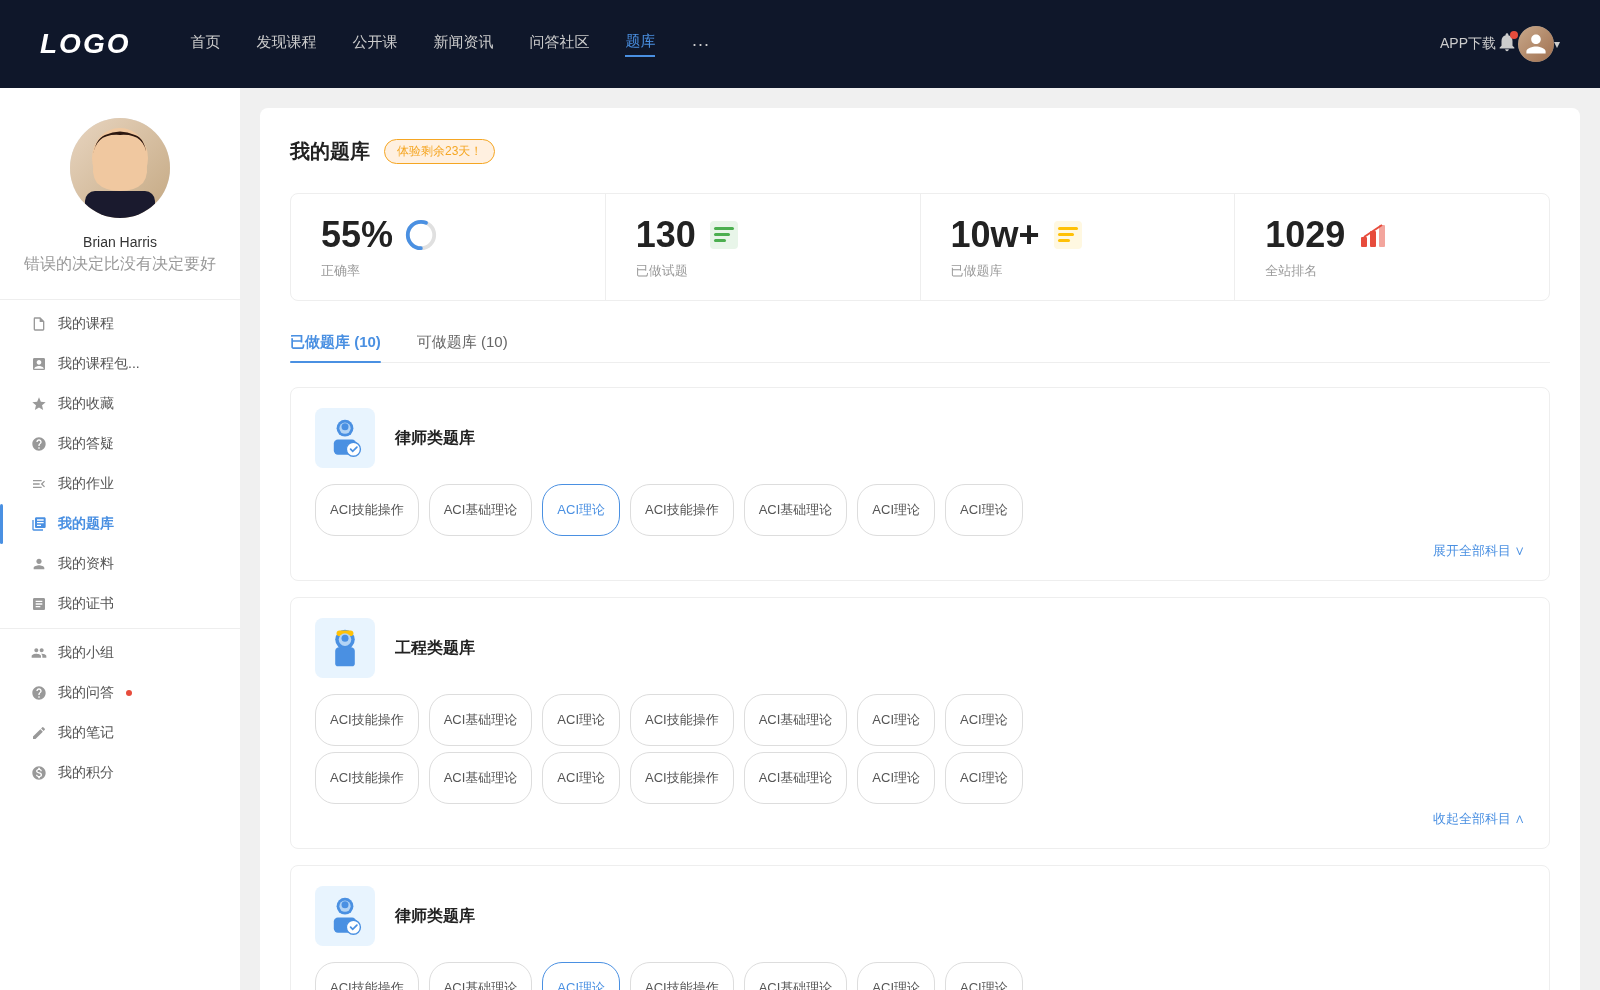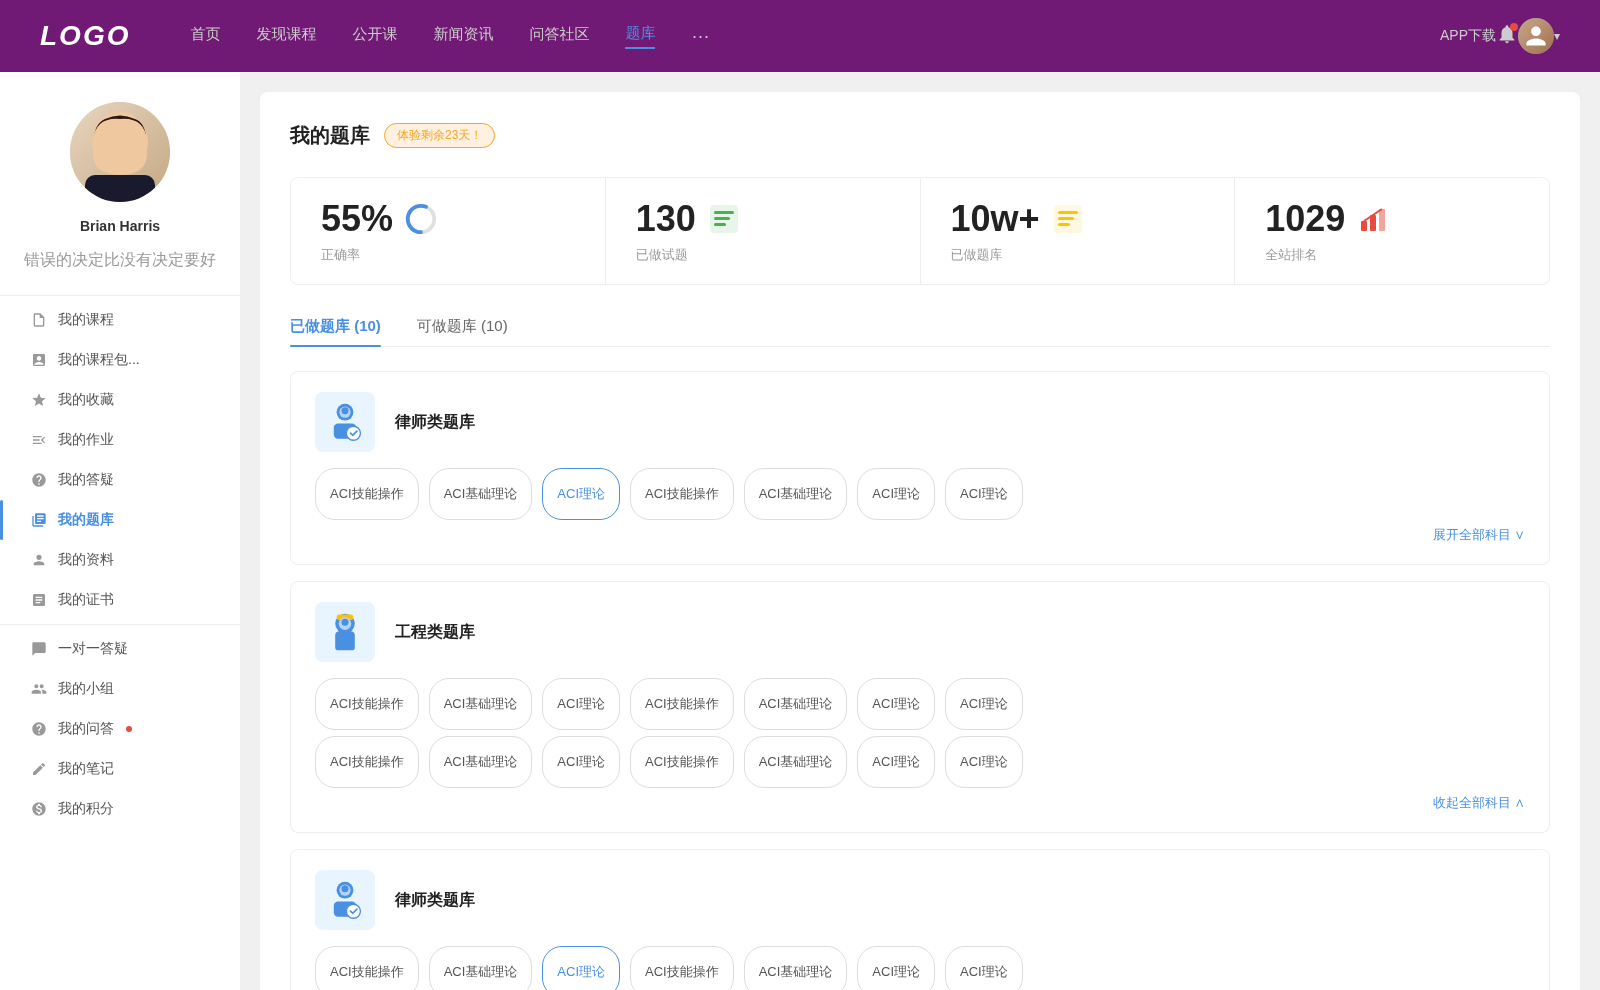--- a/index.html
+++ b/index.html
@@ -1,21 +1,21 @@
 <!DOCTYPE html>
 <html><head>
   <meta charset="utf-8">
   <style>
     * { margin: 0; padding: 0; box-sizing: border-box; }
     body { font-family: -apple-system, BlinkMacSystemFont, "PingFang SC", "Microsoft YaHei", sans-serif; background: #f5f5f5; min-height: 990px; }
 
     
     .navbar {
-      background: #701a75;
-      height: 72px;
+      background: #0f172a;
+      height: 88px;
       display: flex;
       align-items: center;
       padding: 16px 40px;
       position: relative;
     }
     .nav-logo {
       color: #fff;
       font-size: 28px;
       font-weight: bold;
       letter-spacing: 2px;
@@ -97,23 +97,23 @@
       display: flex; align-items: center; justify-content: center;
     }
     .avatar-placeholder {
       width: 100%; height: 100%;
       background: linear-gradient(135deg, #e8d5c0 0%, #c4a882 100%);
       display: flex; align-items: flex-end; justify-content: center;
       overflow: hidden;
     }
     .sidebar-name {
       font-size: 14px;
-      font-weight: 700;
+      font-weight: 400;
       color: #333;
-      margin-bottom: 16px;
+      margin-bottom: 4px;
     }
     .sidebar-motto {
       font-size: 16px;
       color: #999;
       margin-bottom: 20px;
       text-align: center;
       padding: 0 20px;
     }
     .sidebar-divider {
       width: 100%;
@@ -395,33 +395,33 @@
         <span class="sidebar-icon">
           <svg width="16" height="16" viewBox="0 0 24 24" fill="currentColor">
               <path d="M12 17.27L18.18 21l-1.64-7.03L22 9.24l-7.19-.61L12 2 9.19 8.63 2 9.24l5.46 4.73L5.82 21z"></path>
             </svg>
         </span>
         <span>我的收藏</span>
       </div>
       <div class="sidebar-item">
         <span class="sidebar-icon">
           <svg width="16" height="16" viewBox="0 0 24 24" fill="currentColor">
+              <path d="M12 2C6.48 2 2 6.48 2 12s4.48 10 10 10 10-4.48 10-10S17.52 2 12 2zm1 17h-2v-2h2v2zm2.07-7.75l-.9.92C13.45 12.9 13 13.5 13 15h-2v-.5c0-1.1.45-2.1 1.17-2.83l1.24-1.26c.37-.36.59-.86.59-1.41 0-1.1-.9-2-2-2s-2 .9-2 2H8c0-2.21 1.79-4 4-4s4 1.79 4 4c0 .88-.36 1.68-.93 2.25z"></path>
+            </svg>
+        </span>
+        <span>我的答疑</span>
+      </div>
+      <div class="sidebar-item">
+        <span class="sidebar-icon">
+          <svg width="16" height="16" viewBox="0 0 24 24" fill="currentColor">
               <path d="M3 18h13v-2H3v2zm0-5h10v-2H3v2zm0-7v2h13V6H3zm18 9.59L17.42 12 21 8.41 19.59 7l-5 5 5 5L21 15.59z"></path>
             </svg>
         </span>
         <span>我的作业</span>
       </div>
-      <div class="sidebar-item">
-        <span class="sidebar-icon">
-          <svg width="16" height="16" viewBox="0 0 24 24" fill="currentColor">
-              <path d="M12 2C6.48 2 2 6.48 2 12s4.48 10 10 10 10-4.48 10-10S17.52 2 12 2zm1 17h-2v-2h2v2zm2.07-7.75l-.9.92C13.45 12.9 13 13.5 13 15h-2v-.5c0-1.1.45-2.1 1.17-2.83l1.24-1.26c.37-.36.59-.86.59-1.41 0-1.1-.9-2-2-2s-2 .9-2 2H8c0-2.21 1.79-4 4-4s4 1.79 4 4c0 .88-.36 1.68-.93 2.25z"></path>
-            </svg>
-        </span>
-        <span>我的答疑</span>
-      </div>
       <div class="sidebar-item active">
         <span class="sidebar-icon">
           <svg width="16" height="16" viewBox="0 0 24 24" fill="currentColor">
               <path d="M4 6H2v14c0 1.1.9 2 2 2h14v-2H4V6zm16-4H8c-1.1 0-2 .9-2 2v12c0 1.1.9 2 2 2h12c1.1 0 2-.9 2-2V4c0-1.1-.9-2-2-2zm-1 9H9V9h10v2zm-4 4H9v-2h6v2zm4-8H9V5h10v2z"></path>
             </svg>
         </span>
         <span>我的题库</span>
       </div>
       <div class="sidebar-item">
         <span class="sidebar-icon">
@@ -433,28 +433,20 @@
       </div>
       <div class="sidebar-item">
         <span class="sidebar-icon">
           <svg width="16" height="16" viewBox="0 0 24 24" fill="currentColor">
               <path d="M19 3H5c-1.1 0-2 .9-2 2v14c0 1.1.9 2 2 2h14c1.1 0 2-.9 2-2V5c0-1.1-.9-2-2-2zm-5 14H7v-2h7v2zm3-4H7v-2h10v2zm0-4H7V7h10v2z"></path>
             </svg>
         </span>
         <span>我的证书</span>
       </div>
       <div class="sidebar-divider"></div>
-      <div class="sidebar-item">
-        <span class="sidebar-icon">
-          <svg width="16" height="16" viewBox="0 0 24 24" fill="currentColor">
-              <path d="M20 2H4c-1.1 0-2 .9-2 2v18l4-4h14c1.1 0 2-.9 2-2V4c0-1.1-.9-2-2-2z"></path>
-            </svg>
-        </span>
-        <span>一对一答疑</span>
-      </div>
       <div class="sidebar-item">
         <span class="sidebar-icon">
           <svg width="16" height="16" viewBox="0 0 24 24" fill="currentColor">
               <path d="M16 11c1.66 0 2.99-1.34 2.99-3S17.66 5 16 5c-1.66 0-3 1.34-3 3s1.34 3 3 3zm-8 0c1.66 0 2.99-1.34 2.99-3S9.66 5 8 5C6.34 5 5 6.34 5 8s1.34 3 3 3zm0 2c-2.33 0-7 1.17-7 3.5V19h14v-2.5c0-2.33-4.67-3.5-7-3.5zm8 0c-.29 0-.62.02-.97.05 1.16.84 1.97 1.97 1.97 3.45V19h6v-2.5c0-2.33-4.67-3.5-7-3.5z"></path>
             </svg>
         </span>
         <span>我的小组</span>
       </div>
       <div class="sidebar-item">
         <span class="sidebar-icon">

